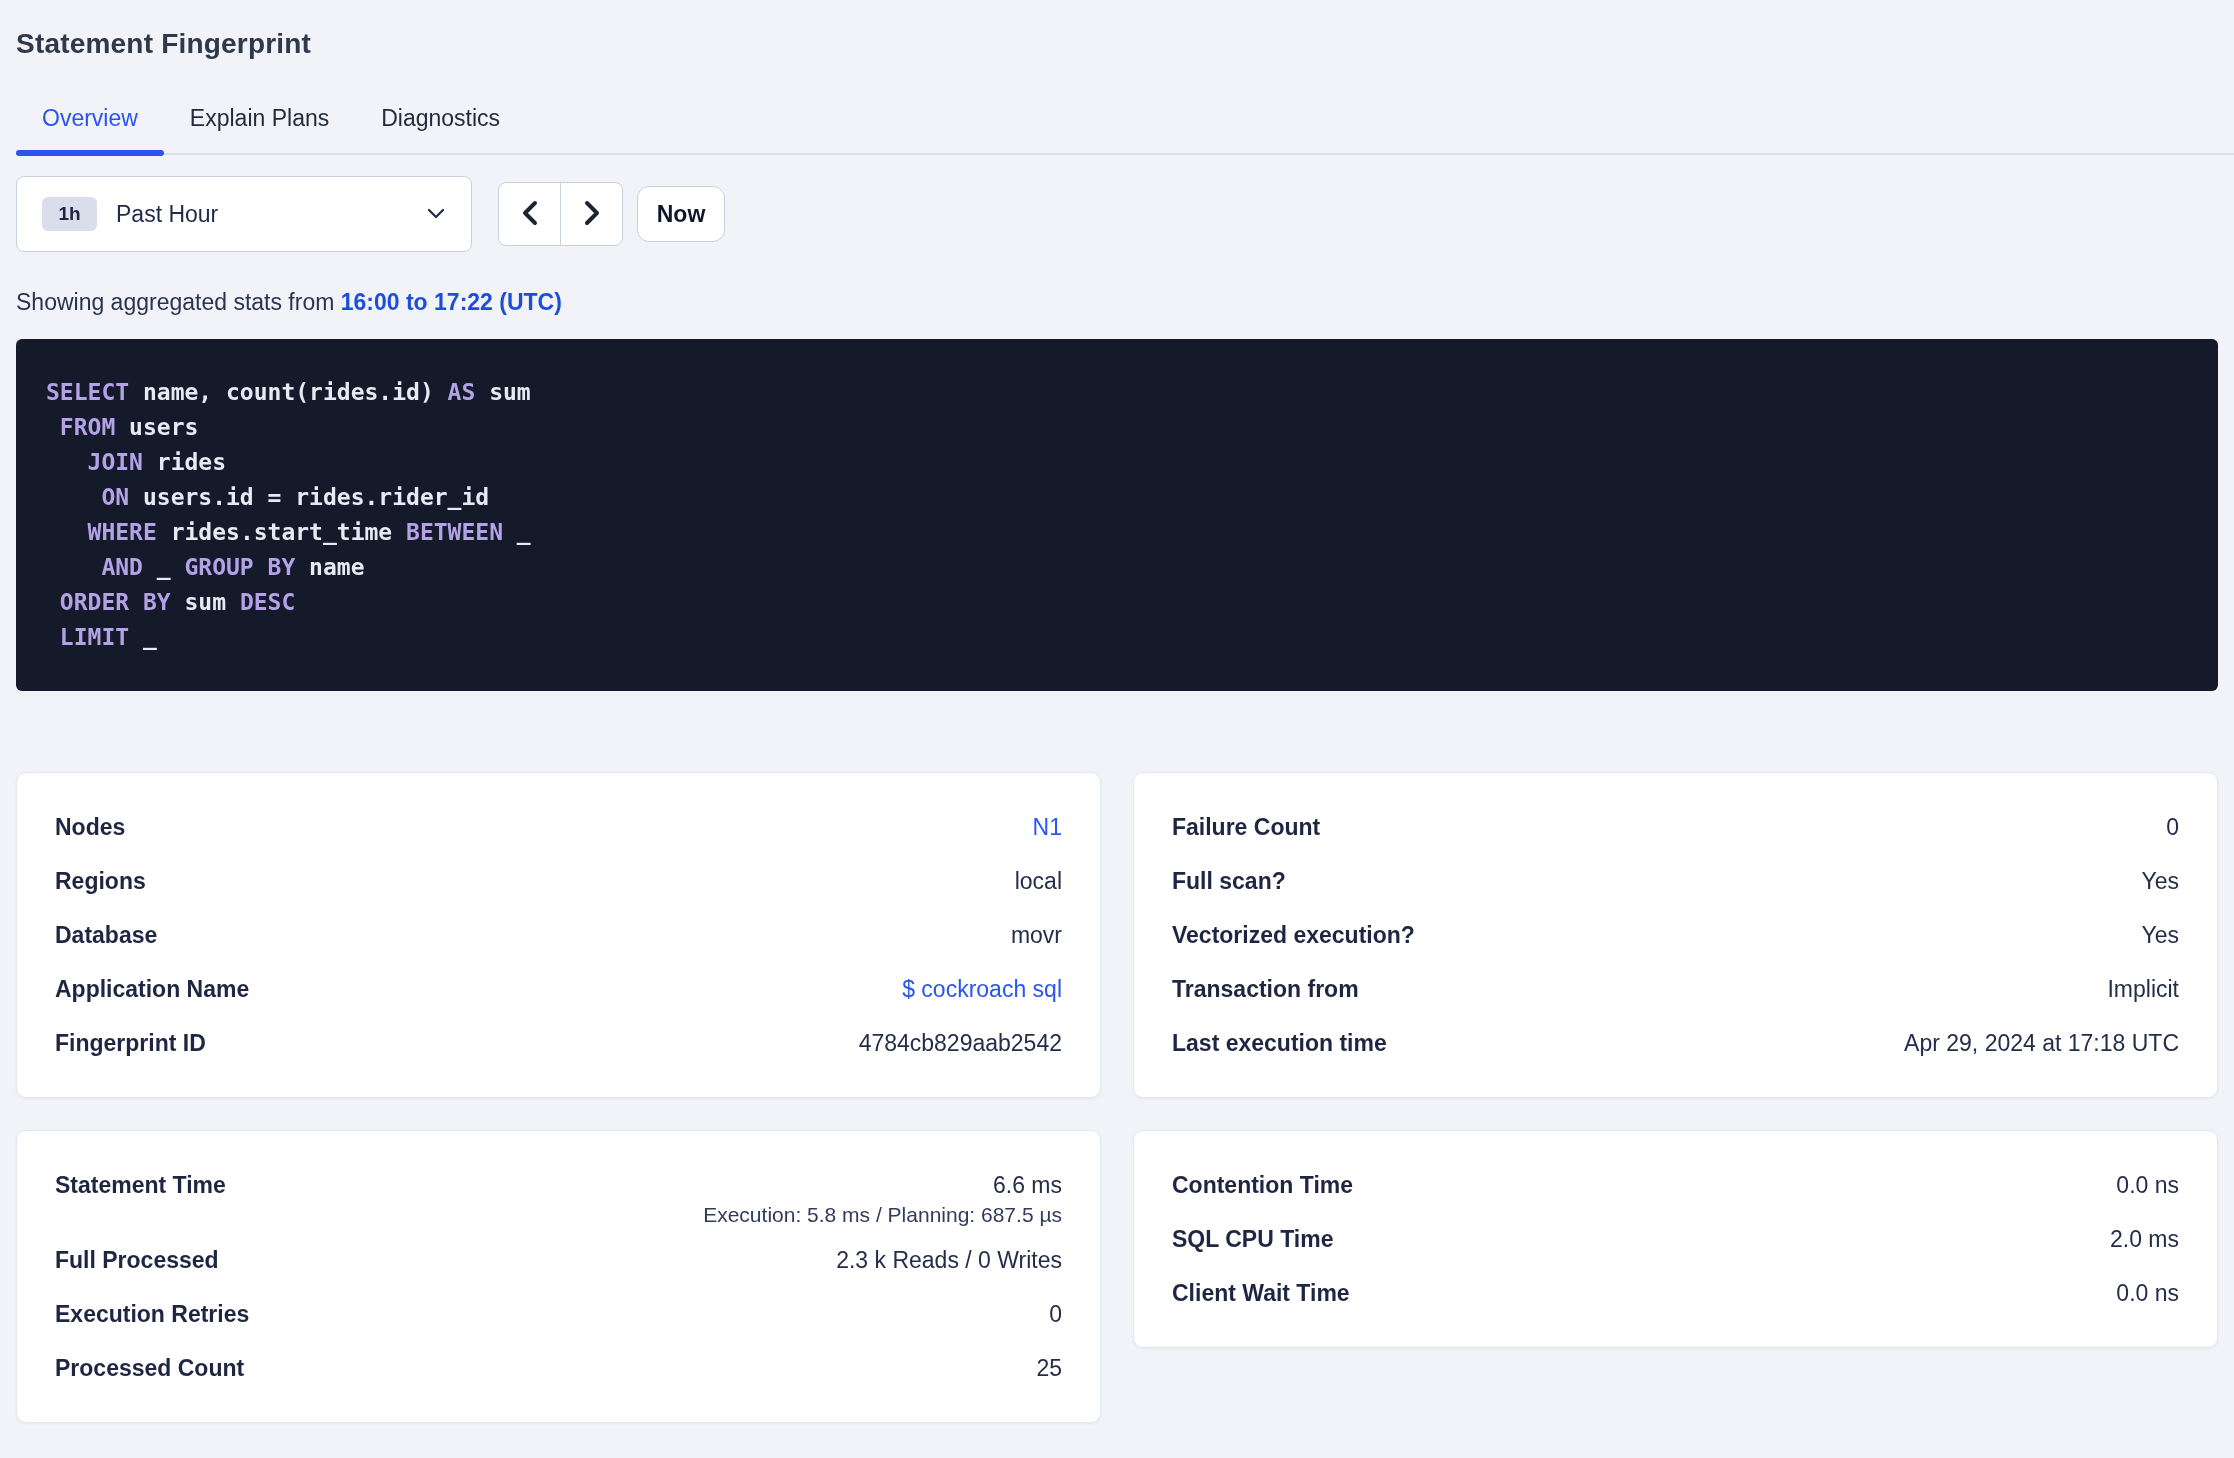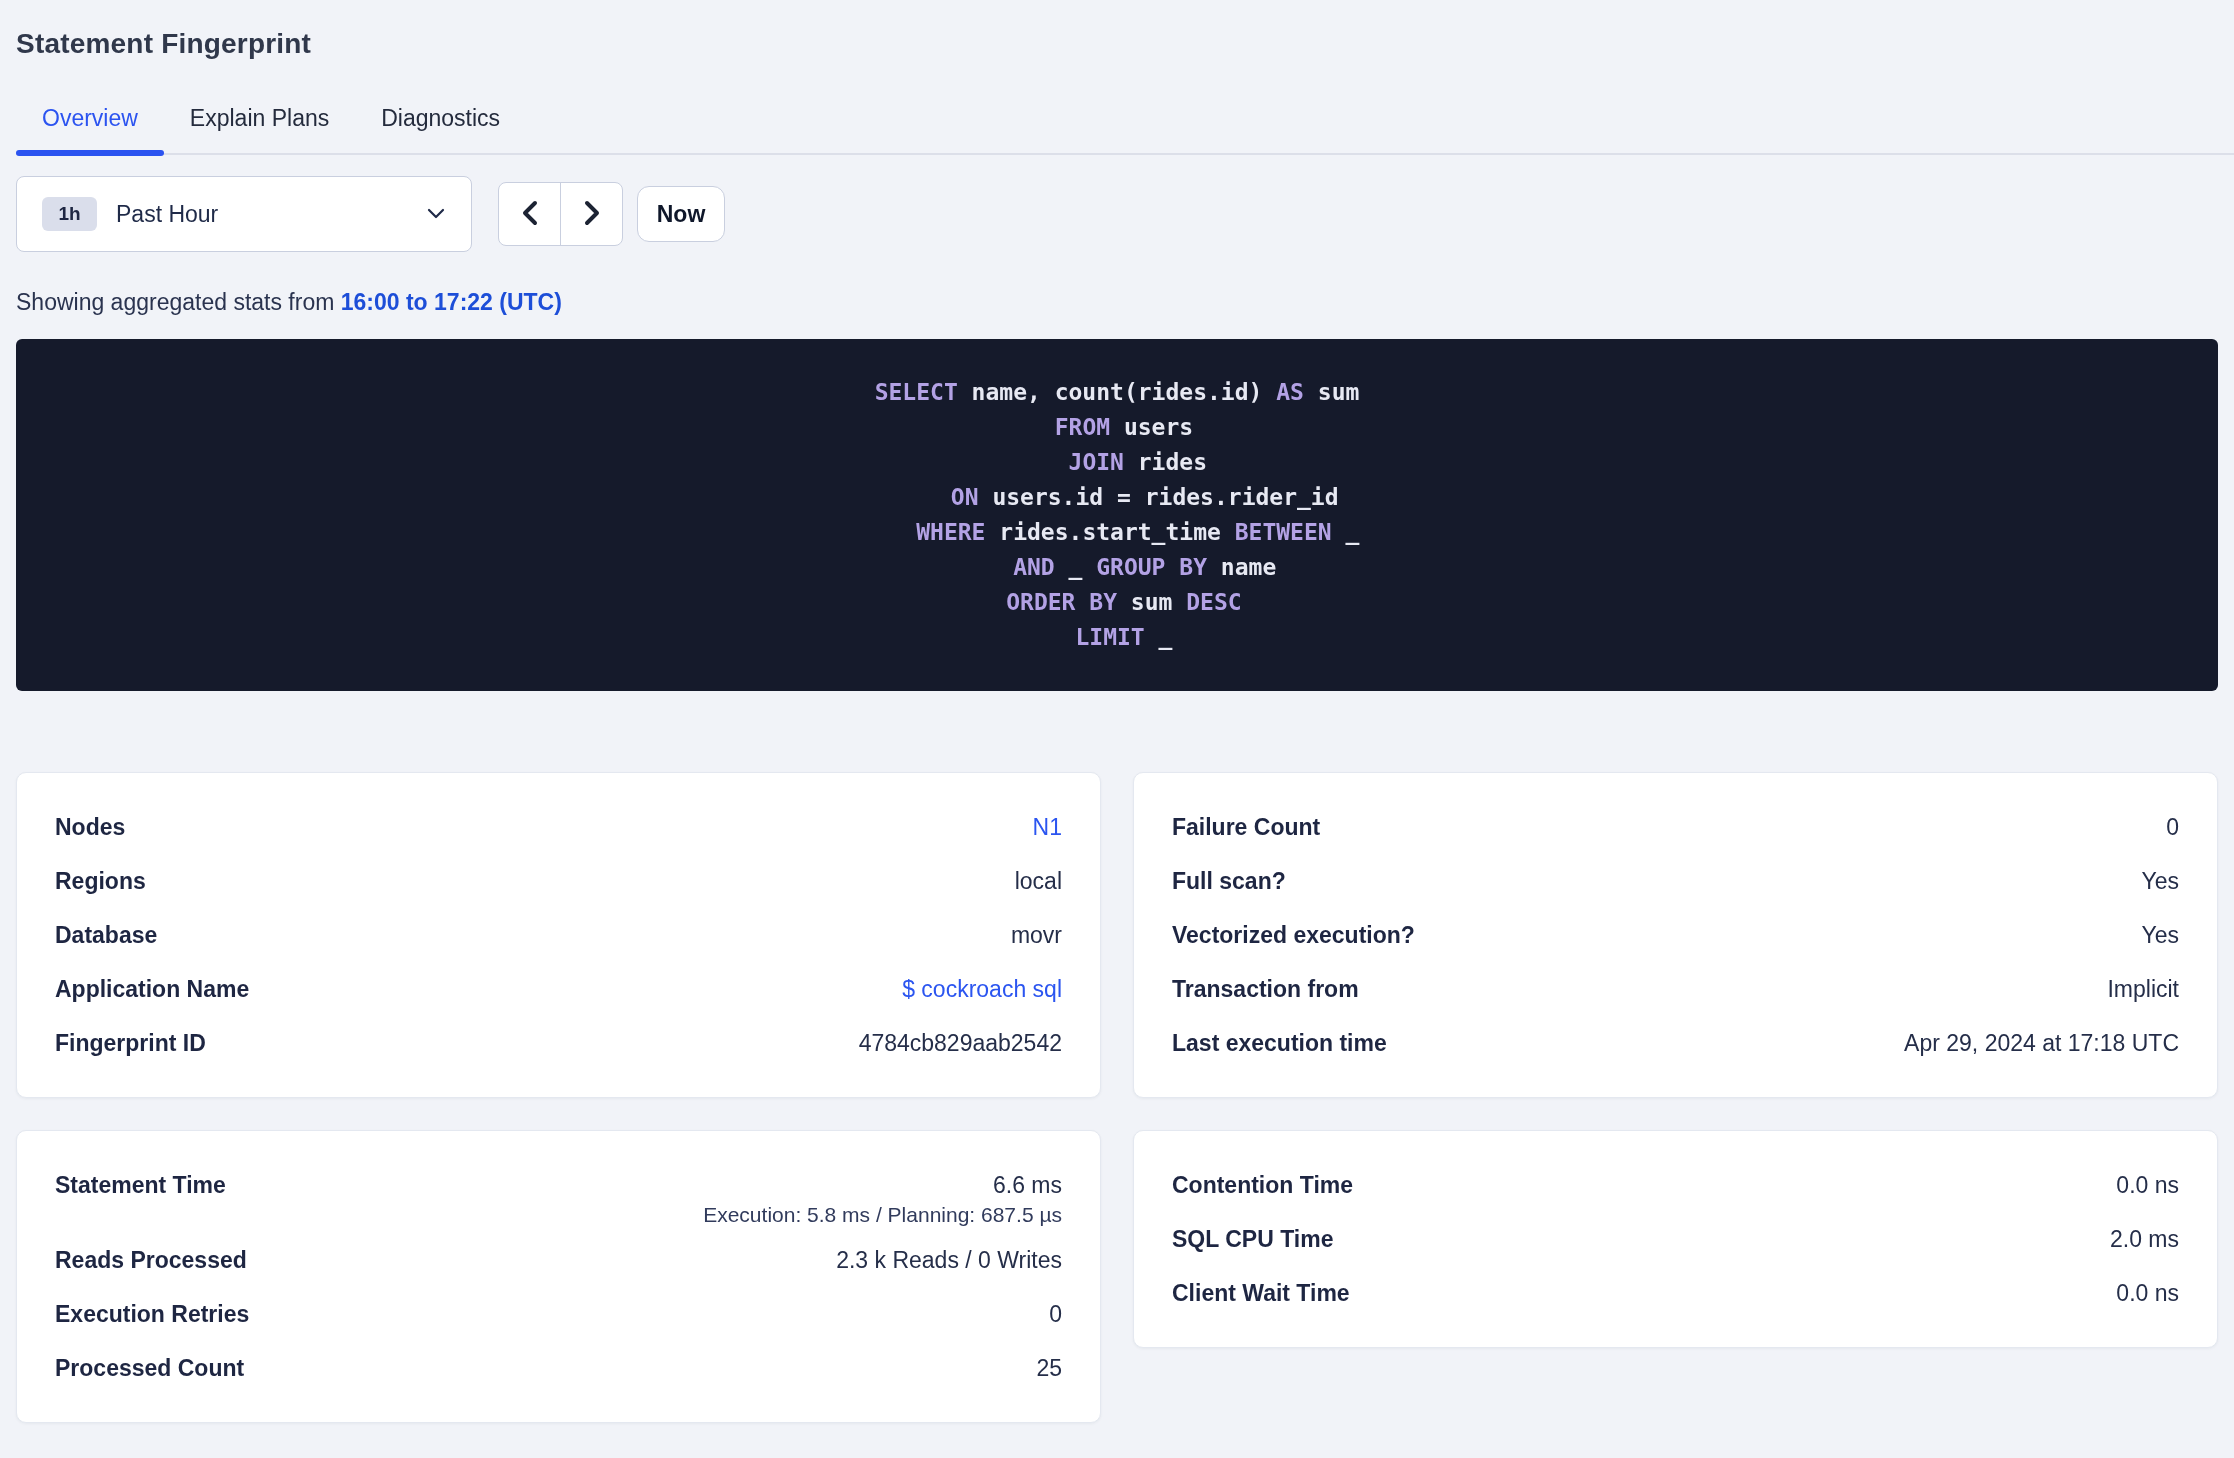--- a/index.html
+++ b/index.html
@@ -133,21 +133,20 @@
     margin-top: 24px;
     background: #151a2b;
     border-radius: 6px;
     padding: 36px 30px;
     font-family: "DejaVu Sans Mono", "Liberation Mono", monospace;
     font-size: 23px;
     line-height: 35px;
     font-weight: 700;
     color: #e7e9f3;
     white-space: pre;
-    text-align: center;
   }
   .sql-box .kw { color: #b3a2e5; }
 
   
   .cards {
     display: grid;
     grid-template-columns: 1fr 1fr;
     column-gap: 38px;
     row-gap: 45px;
     margin-top: 81px;
@@ -282,21 +281,21 @@
         <span class="row-value">Apr 29, 2024 at 17:18 UTC</span>
       </div>
     </div>
   <div class="card">
       <div class="card-row">
         <span class="row-label">Statement Time</span>
         <span class="row-value">6.6 ms</span>
       </div>
       <div class="row-subvalue">Execution: 5.8 ms / Planning: 687.5 µs</div>
       <div class="card-row">
-        <span class="row-label">Reads Processed</span>
+        <span class="row-label">Full Processed</span>
         <span class="row-value">2.3 k Reads / 0 Writes</span>
       </div>
       <div class="card-row">
         <span class="row-label">Execution Retries</span>
         <span class="row-value">0</span>
       </div>
       <div class="card-row">
         <span class="row-label">Processed Count</span>
         <span class="row-value">25</span>
       </div>

